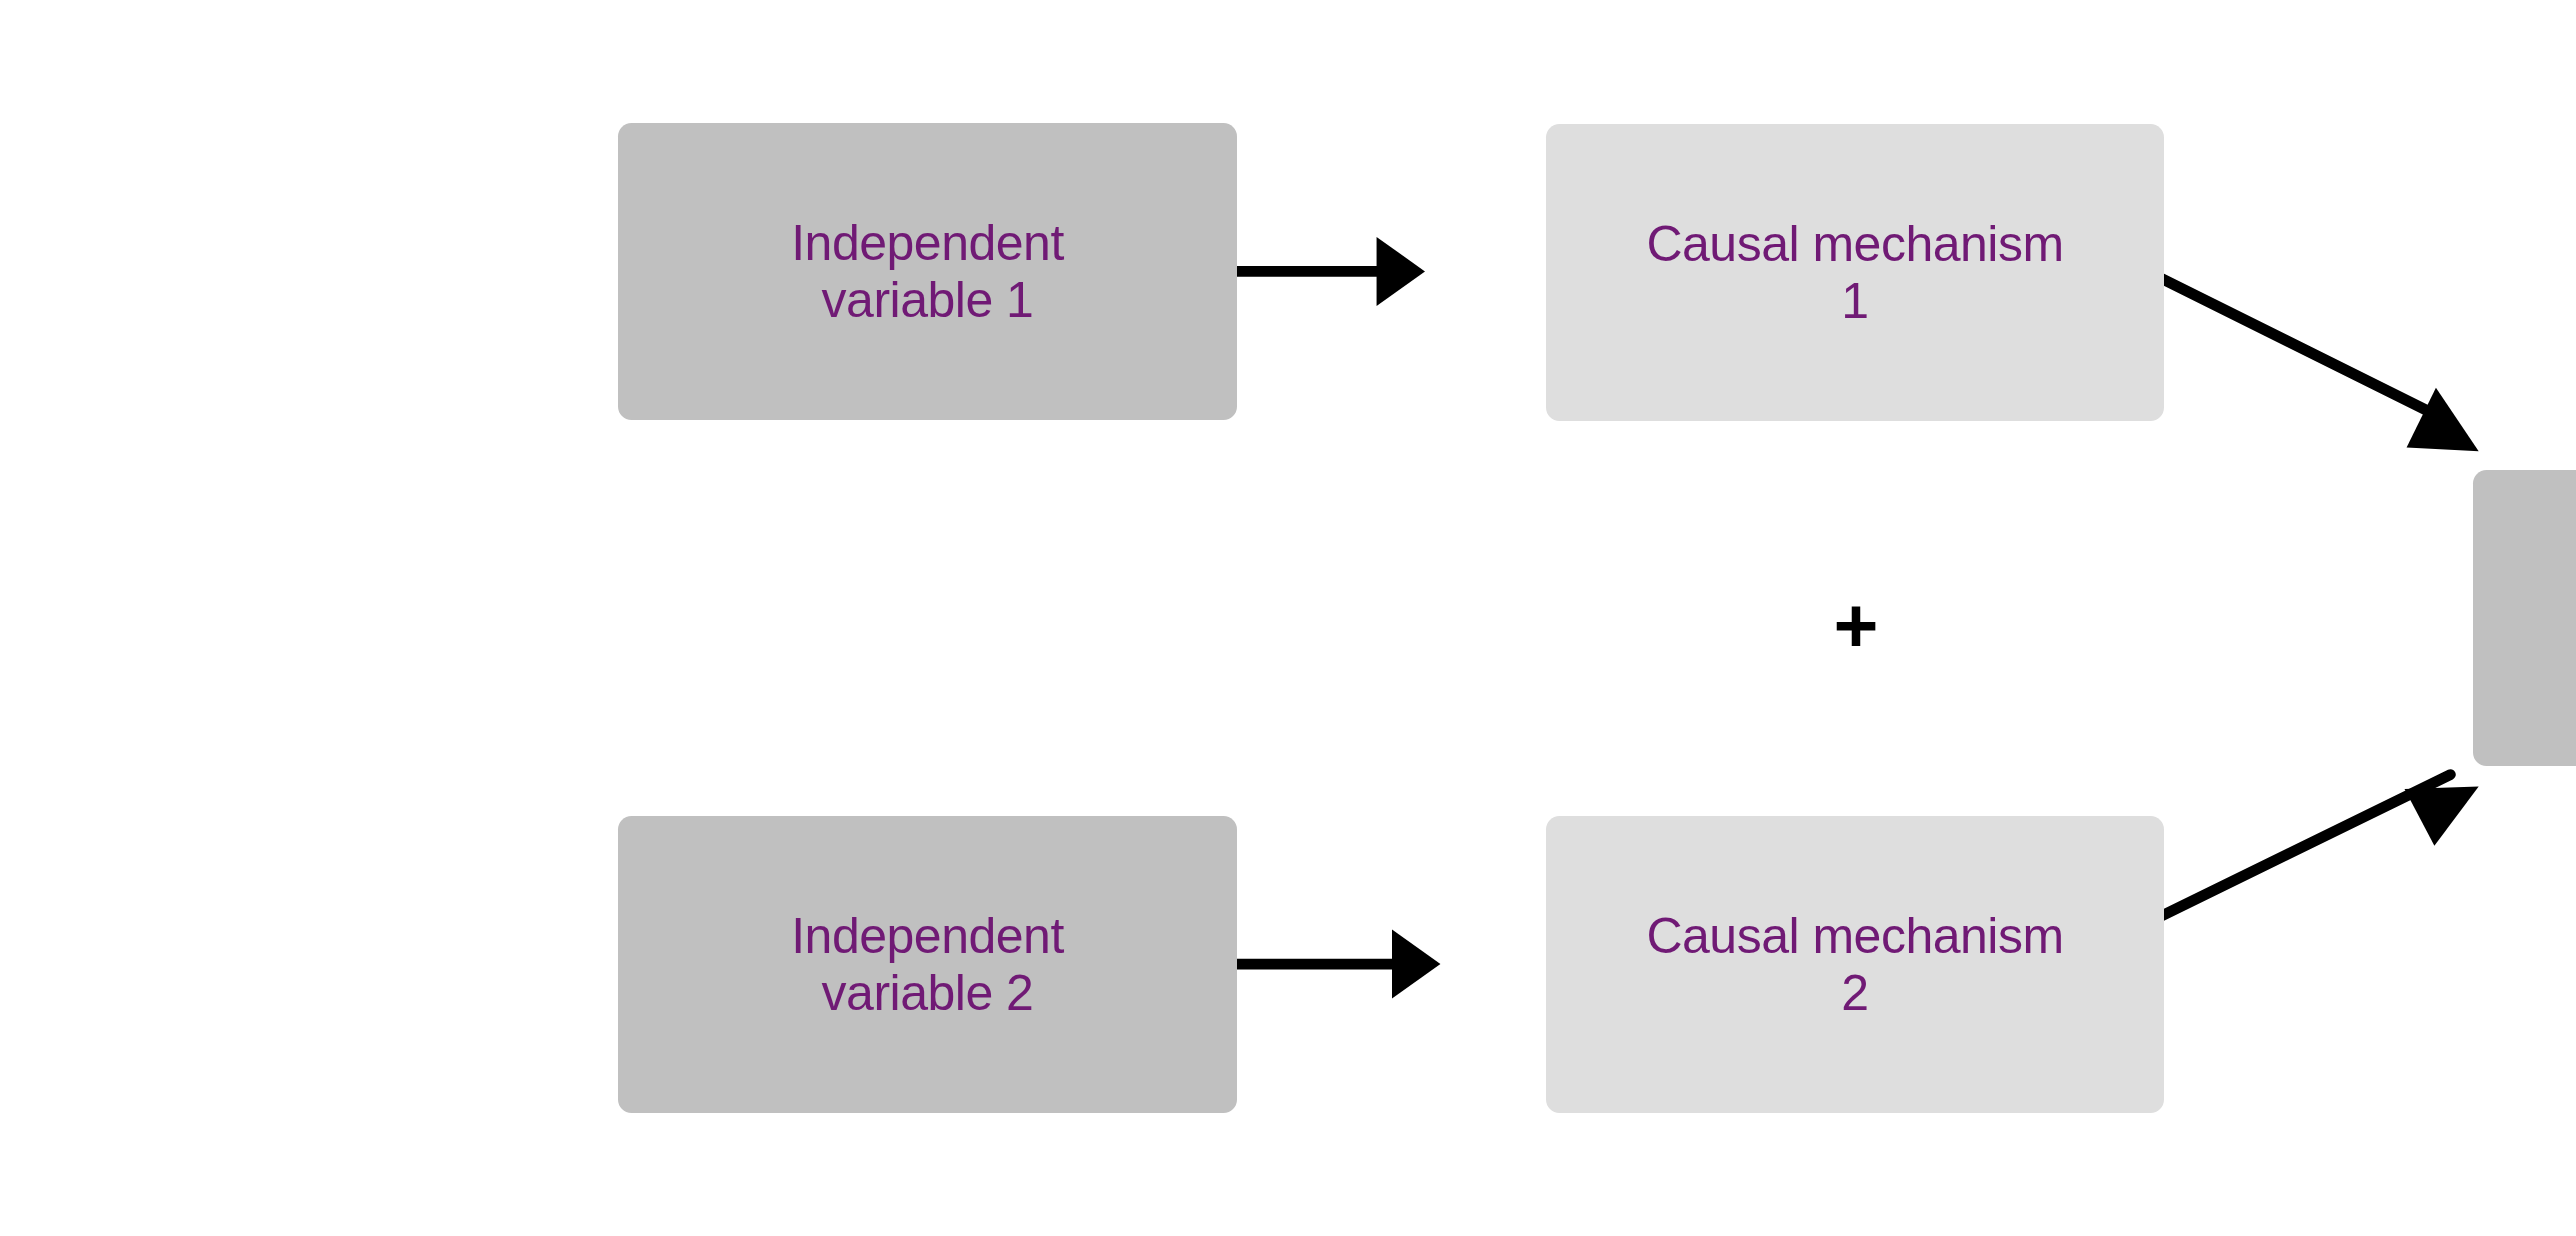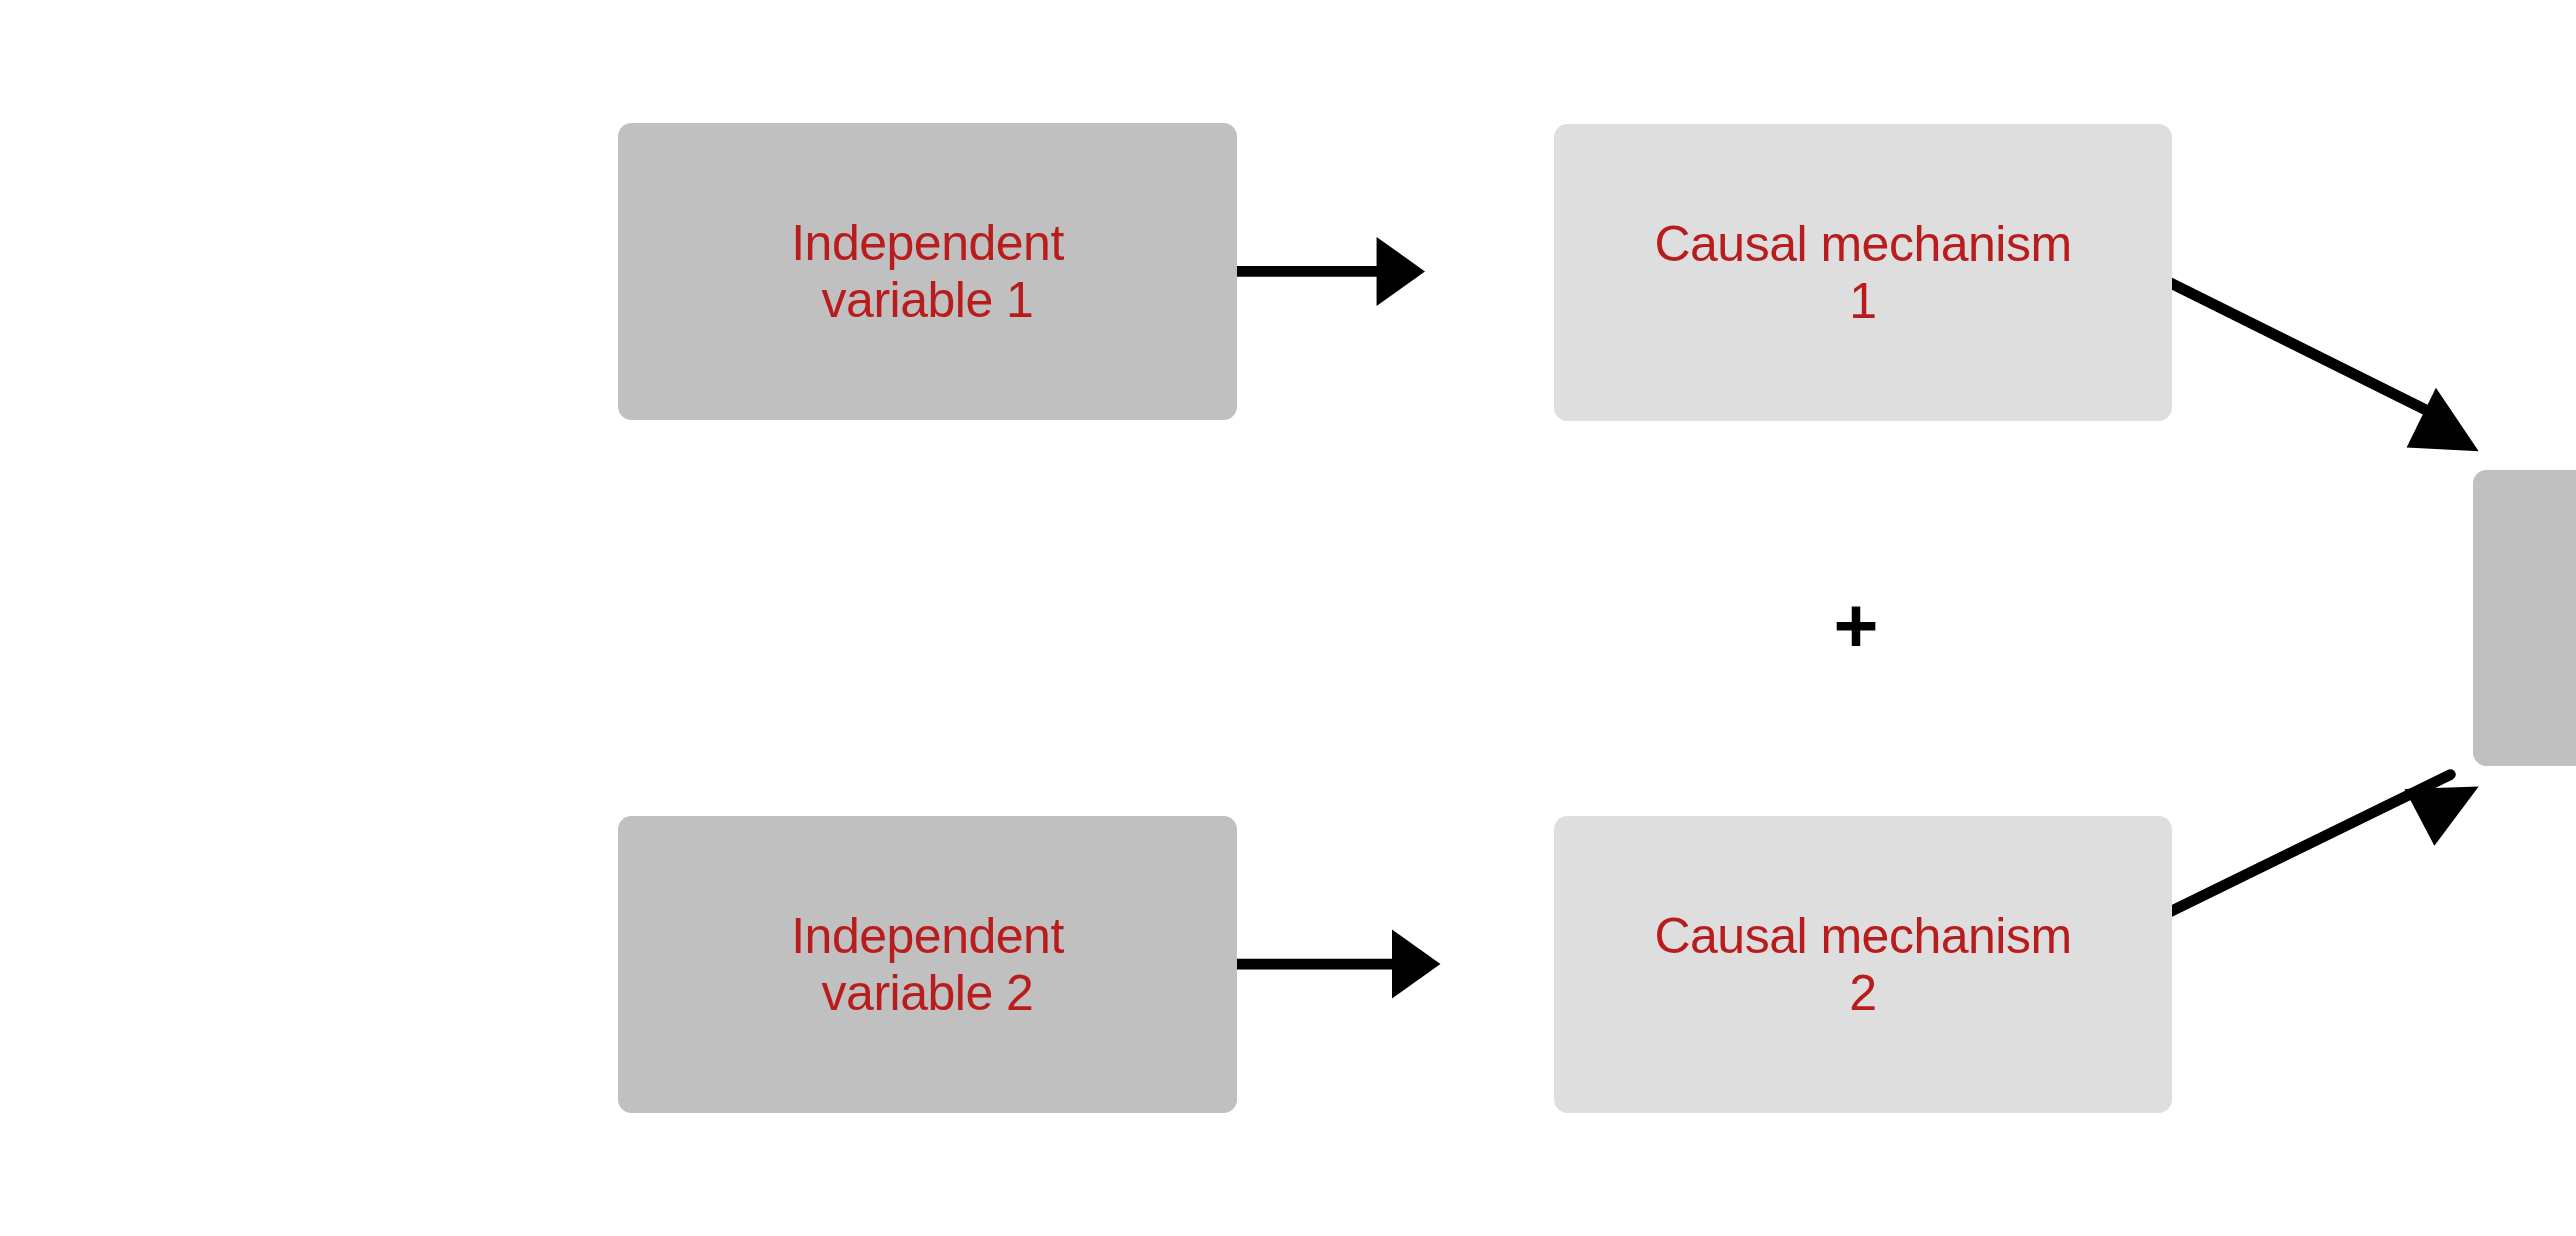--- a/index.html
+++ b/index.html
@@ -19,31 +19,31 @@
     overflow: hidden;
   }
   .node {
     position: absolute;
     box-sizing: border-box;
     border-radius: 13.4px;
     display: flex;
     align-items: center;
     justify-content: center;
     text-align: center;
-    color: #b91c1c;
+    color: #701a75;
     font-size: 50px;
     line-height: 1.14;
     font-family: "Liberation Sans", "DejaVu Sans", sans-serif;
     font-stretch: condensed;
     letter-spacing: -0.5px;
     white-space: pre-line;
     user-select: none;
   }
   .node-iv  { background: #c0c0c0; }
-  .node-cm  { background: #dedede; margin-left: 8px; }
+  .node-cm  { background: #dedede; }
   .node-dv  { background: #c0c0c0; }
 
   #iv1 { left: 618px; top: 123px;  width: 619px; height: 297px; }
   #cm1 { left: 1546px; top: 124px;  width: 618px; height: 297px; }
   #dv  { left: 2473px; top: 470px;  width: 618px; height: 296px; }
   #iv2 { left: 618px; top: 816px; width: 619px; height: 297px; }
   #cm2 { left: 1546px; top: 816px; width: 618px; height: 297px; }
 
   #edges {
     position: absolute;

